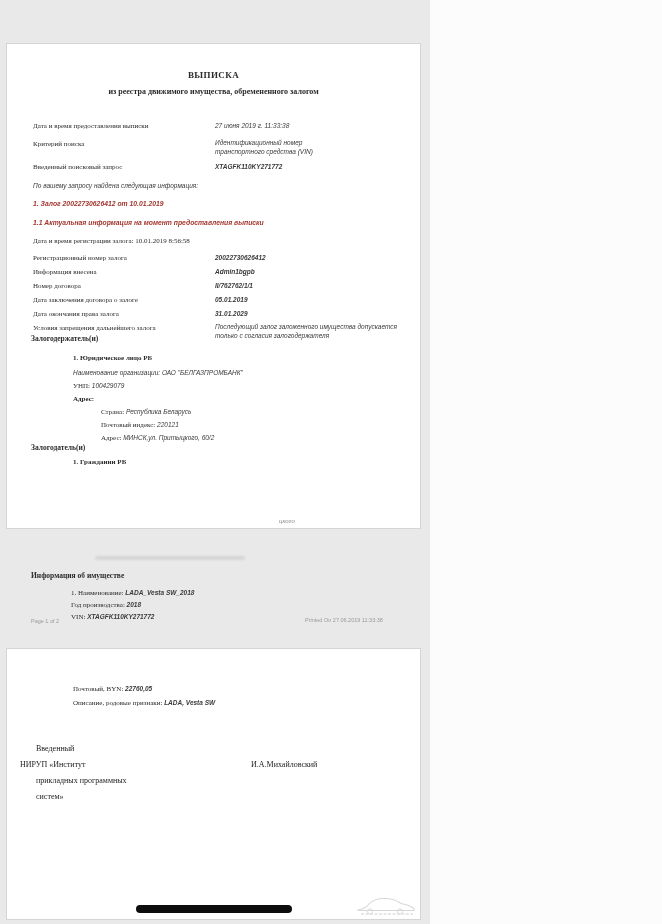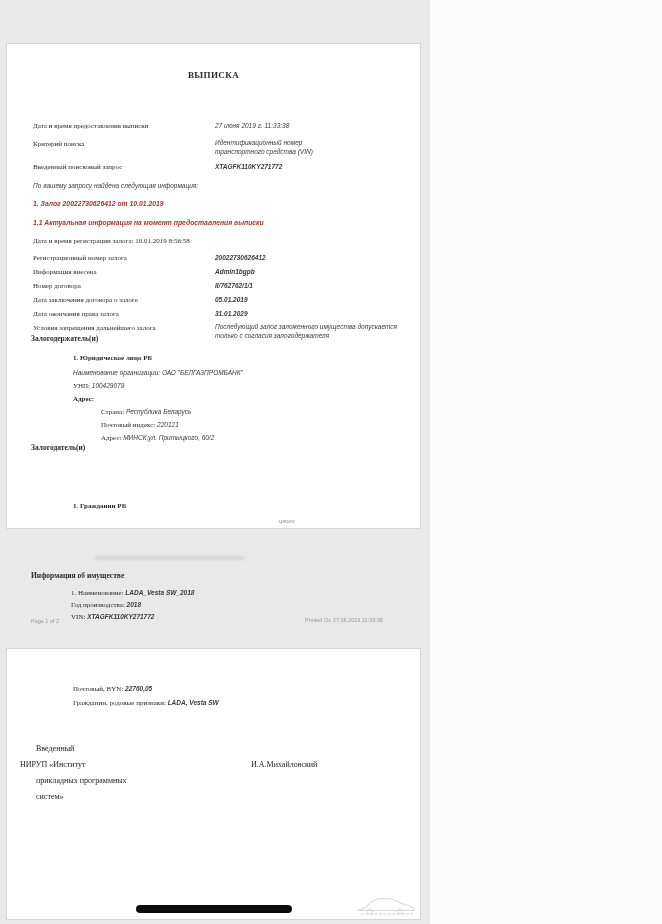--- a/index.html
+++ b/index.html
@@ -25,20 +25,21 @@
   .wm{position:absolute;opacity:.55;}
 </style>
 </head>
 <body>
 
 <div id="stage">
   <div class="viewer"></div>
 
   <div class="page" id="page1">
     <div class="t center serif b" style="top:26px;font-size:9px;letter-spacing:.4px;">ВЫПИСКА</div>
+    <div class="t center serif b" style="top:43px;font-size:8px;">из реестра движимого имущества, обремененного залогом</div>
 
     <div class="t serif" style="left:26px;top:78px;">Дата и время предоставления выписки</div>
     <div class="t val" style="left:208px;top:78px;">27 июня 2019 г. 11:33:38</div>
 
     <div class="t serif" style="left:26px;top:96px;">Критерий поиска</div>
     <div class="t val wrap" style="left:208px;top:95px;width:138px;">Идентификационный номер транспортного средства (VIN)</div>
 
     <div class="t serif" style="left:26px;top:119px;">Введенный поисковый запрос</div>
     <div class="t val vb" style="left:208px;top:119px;">XTAGFK110KY271772</div>
 
@@ -85,21 +86,21 @@
     <div class="t serif" style="left:94px;top:377px;">
       <span>Почтовый индекс:</span>
       <span class="val">220121</span>
     </div>
     <div class="t serif" style="left:94px;top:390px;">
       <span>Адрес:</span>
       <span class="val">МИНСК,ул. Притыцкого, 60/2</span>
     </div>
 
     <div class="t serif b" style="left:24px;top:400px;font-size:7.5px;">Залогодатель(и)</div>
-    <div class="t serif b" style="left:66px;top:414px;margin-top:44px;">1. Гражданин РБ</div>
+    <div class="t serif b" style="left:66px;top:414px;">1. Гражданин РБ</div>
     <div class="t tiny-gray" style="left:272px;top:474px;">цкого</div>
     <div class="smudge" style="left:88px;top:512px;width:150px;height:4px;"></div>
 
     <div class="t serif b" style="left:24px;top:528px;font-size:7.5px;">Информация об имуществе</div>
     <div class="t serif" style="left:64px;top:545px;">
       <span>1. Наименование:</span>
       <span class="val vb">LADA_Vesta SW_2018</span>
     </div>
     <div class="t serif" style="left:64px;top:557px;">
       <span>Год производства:</span>
@@ -113,21 +114,21 @@
     <div class="t gray" style="left:24px;top:574px;">Page 1 of 2</div>
     <div class="t gray" style="left:298px;top:573px;">Printed On 27.06.2019 11:33:38</div>
   </div>
 
   <div class="page" id="page2">
     <div class="t serif" style="left:66px;top:36px;">
       <span>Почтовый, BYN:</span>
       <span class="val vb">22760,05</span>
     </div>
     <div class="t serif" style="left:66px;top:50px;">
-      <span>Гражданин, родовые признаки:</span>
+      <span>Описание, родовые признаки:</span>
       <span class="val vb">LADA, Vesta SW</span>
     </div>
 
     <div class="t serif8" style="left:29px;top:95px;">Введенный</div>
     <div class="t serif8" style="left:13px;top:111px;">НИРУП «Институт</div>
     <div class="t serif8" style="left:244px;top:111px;">И.А.Михайловский</div>
     <div class="t serif8" style="left:29px;top:127px;">прикладных программных</div>
     <div class="t serif8" style="left:29px;top:143px;">систем»</div>
 
     <div class="redaction" style="left:129px;top:256px;width:156px;height:8px;"></div>

